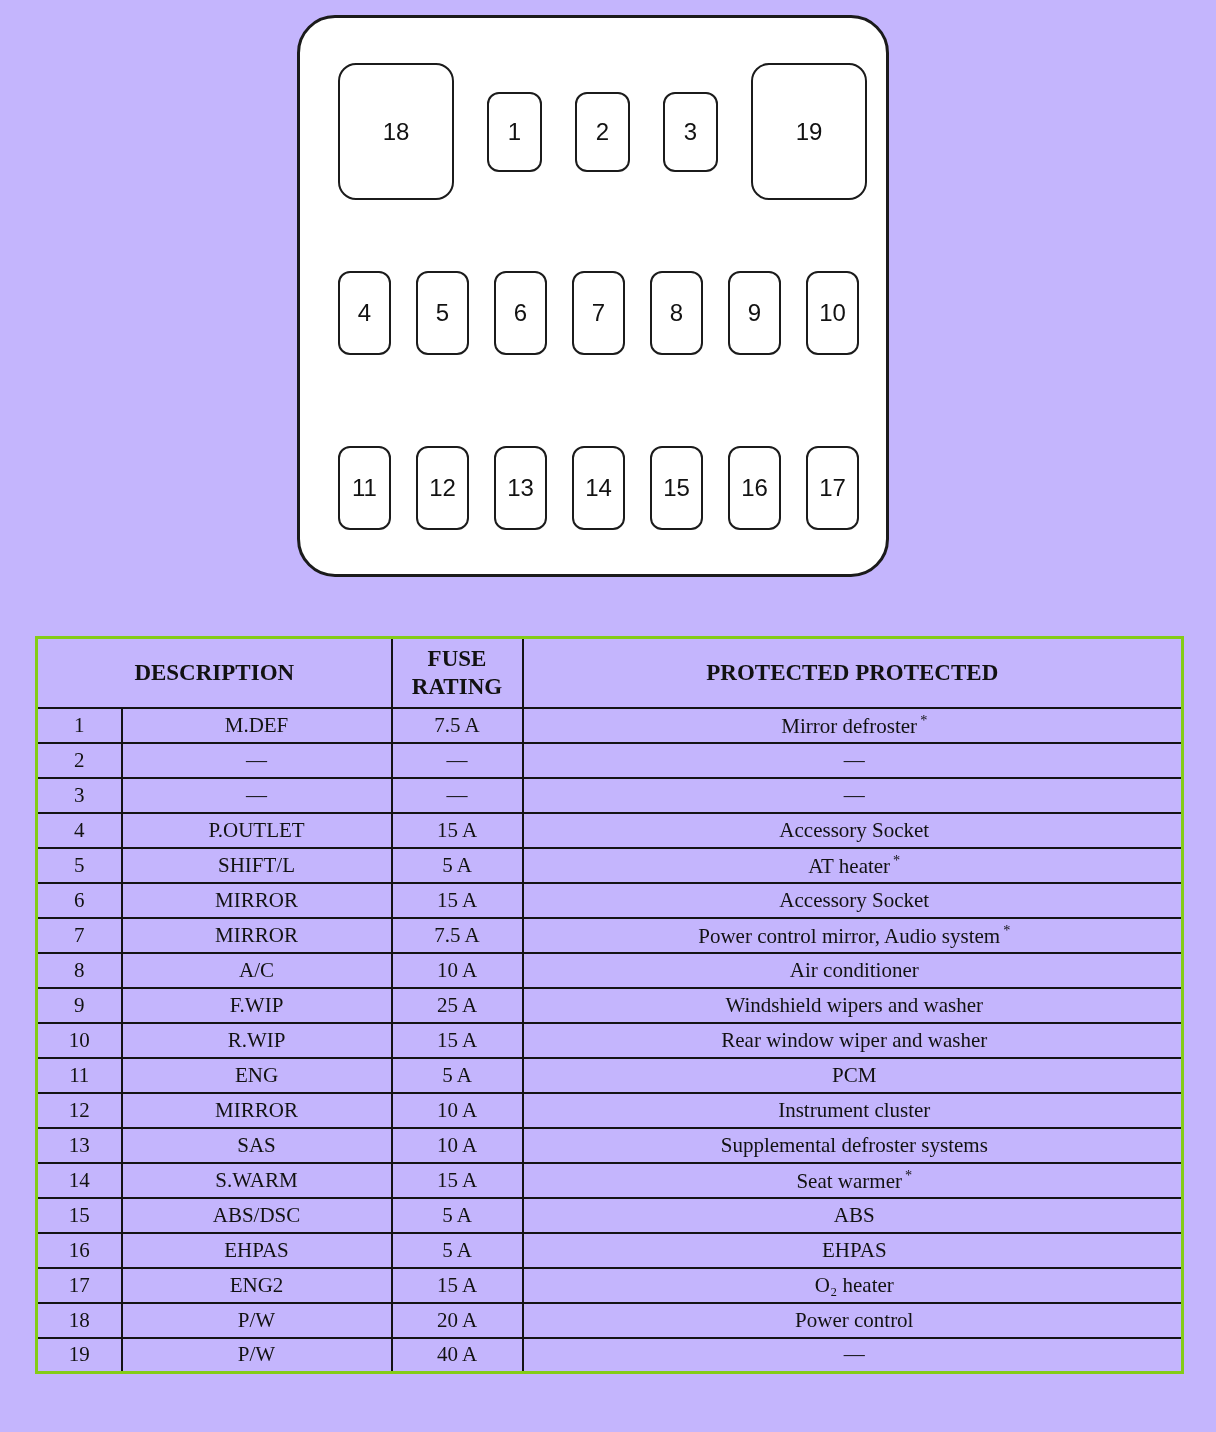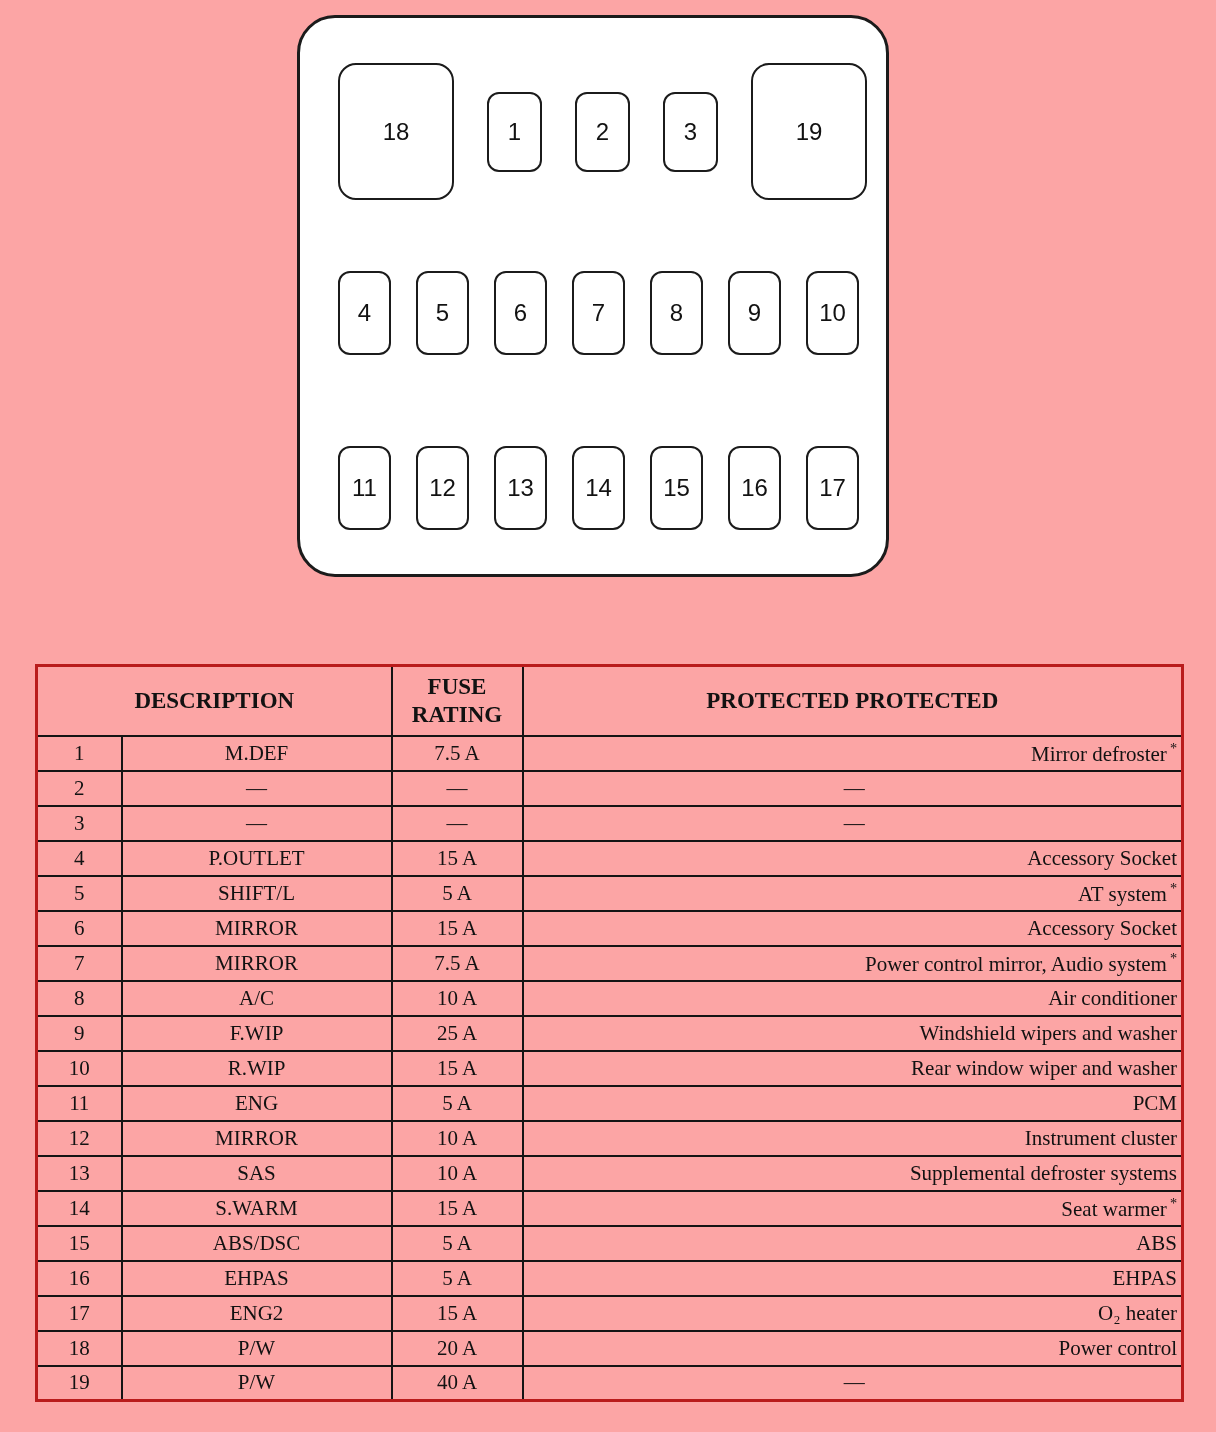--- a/index.html
+++ b/index.html
@@ -1,21 +1,21 @@
 <!DOCTYPE html>
 <html><head>
 <meta charset="utf-8">
 <style>
   * { margin: 0; padding: 0; box-sizing: border-box; }
   html, body { background: #ffffff; }
   .page {
     position: relative;
     width: 1216px;
     height: 1432px;
-    background: #fca5a5;
+    background: #c4b5fd;
     color: #121212;
     font-family: "Liberation Serif", "DejaVu Serif", serif;
     overflow: hidden;
   }
 
   
   .diagram {
     position: absolute;
     left: 297px;
     top: 15px;
@@ -45,25 +45,25 @@
     color: #121212;
   }
   .fuse-box.large  { width: 116px; height: 137px; border-radius: 18px; }
   .fuse-box.small  { width: 55px;  height: 80px;  border-radius: 12px; }
   .fuse-box.medium { width: 53px;  height: 84px;  border-radius: 12px; }
 
   
   .fuse-table {
     position: absolute;
     left: 35px;
-    top: 664px;
+    top: 636px;
     width: 1146px;
     border-collapse: collapse;
     table-layout: fixed;
-    border: 3px solid #b91c1c;
+    border: 3px solid #84cc16;
   }
   .fuse-table th, .fuse-table td {
     border: 2px solid #141414;
     overflow: hidden;
     white-space: nowrap;
   }
   .fuse-table th {
     height: 70px;
     font-size: 23px;
     font-weight: bold;
@@ -73,21 +73,21 @@
     padding: 0 10px;
   }
   .fuse-table th.rating-head { padding: 0 18px; }
   .fuse-table td {
     height: 35px;
     font-size: 21px;
     text-align: center;
     padding: 0 4px;
   }
   td.col-component {
-    text-align: right;
+    text-align: center;
     padding-left: 8px;
   }
   td.col-component.centered { text-align: center; }
   sup {
     font-size: 68%;
     vertical-align: super;
     padding-left: 3px;
   }
 </style>
 </head>
@@ -159,21 +159,21 @@
         <tr>
           <td class="col-num"><span>4</span></td>
           <td class="col-desc"><span>P.OUTLET</span></td>
           <td class="col-rating"><span>15 A</span></td>
           <td class="col-component"><span>Accessory Socket</span></td>
         </tr>
         <tr>
           <td class="col-num"><span>5</span></td>
           <td class="col-desc"><span>SHIFT/L</span></td>
           <td class="col-rating"><span>5 A</span></td>
-          <td class="col-component"><span>AT system</span><sup>*</sup></td>
+          <td class="col-component"><span>AT heater</span><sup>*</sup></td>
         </tr>
         <tr>
           <td class="col-num"><span>6</span></td>
           <td class="col-desc"><span>MIRROR</span></td>
           <td class="col-rating"><span>15 A</span></td>
           <td class="col-component"><span>Accessory Socket</span></td>
         </tr>
         <tr>
           <td class="col-num"><span>7</span></td>
           <td class="col-desc"><span>MIRROR</span></td>

